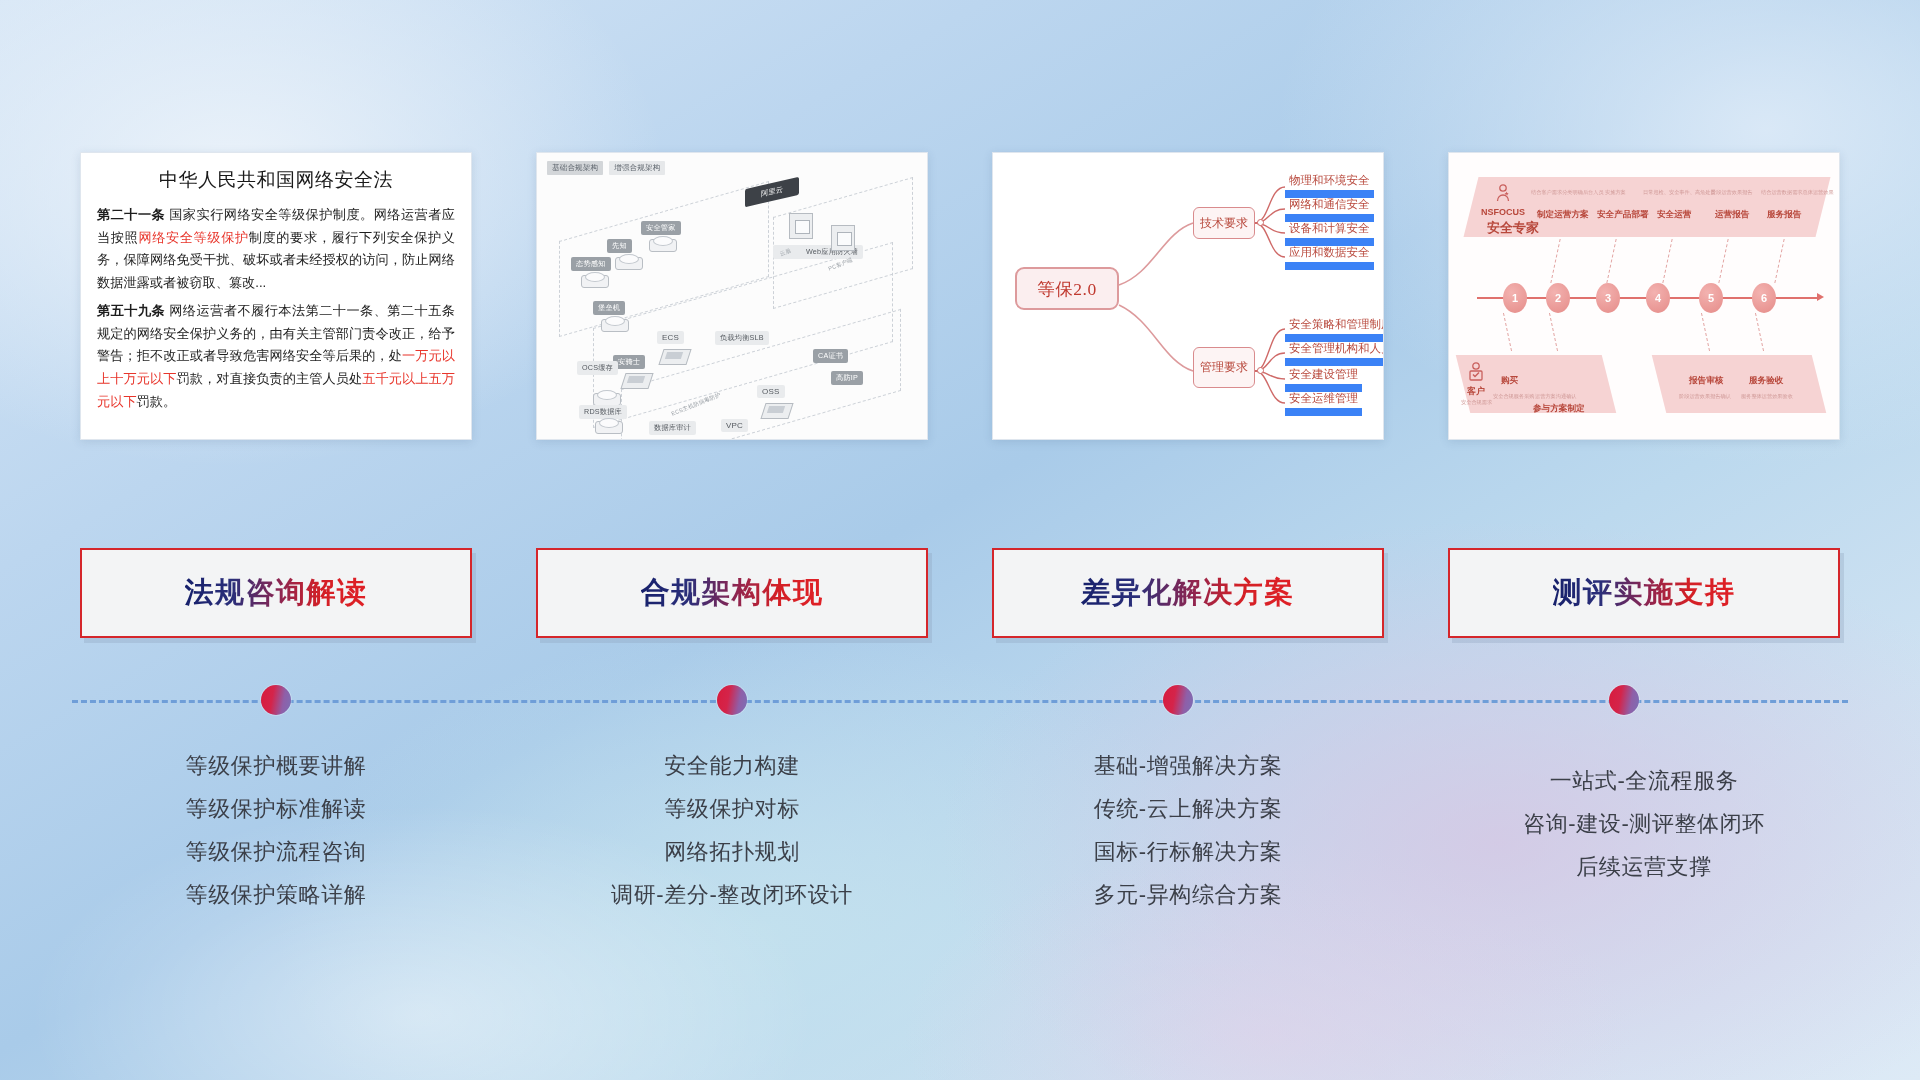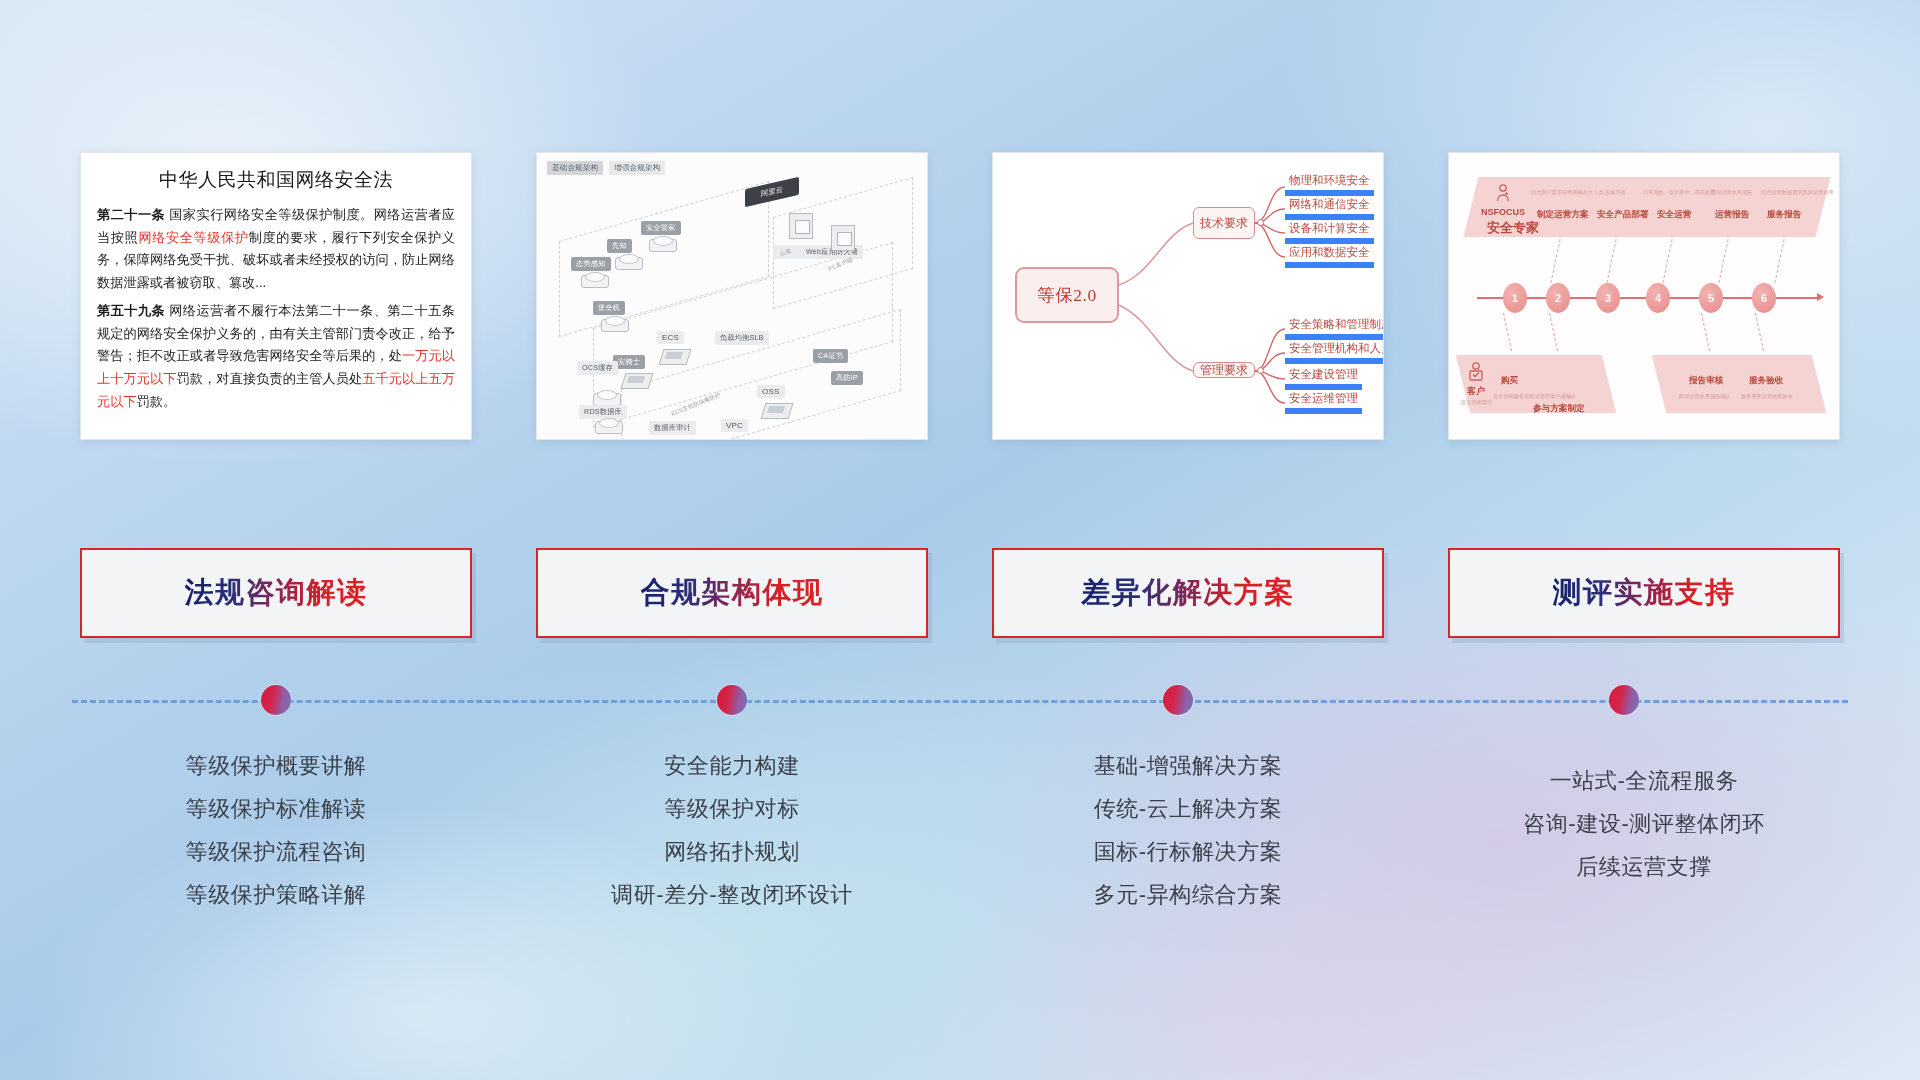--- a/index.html
+++ b/index.html
@@ -65,35 +65,35 @@
   .box3d { position:absolute; width:30px; height:22px; }
   .box3d::before{content:"";position:absolute;left:2px;top:6px;width:26px;height:14px;background:#eceef0;border:1px solid #b6bbc1;transform:skewX(-18deg);}
   .box3d::after{content:"";position:absolute;left:7px;top:9px;width:16px;height:7px;background:#c9ced4;transform:skewX(-18deg);}
   .dashzone { position:absolute; border:1px dashed #ccd1d7; }
   .srv { position:absolute; width:24px; height:26px; background:#eceef0; border:1px solid #b6bbc1; }
   .srv::after{content:"";position:absolute;left:5px;top:6px;width:13px;height:12px;border:1px solid #aeb4bb;background:#fafbfc;}
 
   
   #card-mind { left: 992px; top: 152px; width: 392px; height: 288px; }
   .mm-center {
-    position:absolute; left:22px; top:114px; width:104px; height:56px;
+    position:absolute; left:22px; top:114px; width:104px; height:43px;
     border:2.5px solid #dd9a9c; background:#fbeeef; border-radius:9px;
     display:flex; align-items:center; justify-content:center;
     font-size:17.5px; color:#c0392f; letter-spacing:.5px;
     font-family:"Liberation Serif","DejaVu Serif",serif;
   }
   .mm-branch {
     position:absolute; border:1.6px solid #d98b8d; background:#fdf4f4; border-radius:6px;
     display:flex; align-items:center; justify-content:center;
     font-size:12px; color:#b8483c; padding:4px 8px; white-space:nowrap;
     font-family:"Liberation Serif","DejaVu Serif",serif;
   }
   .mm-leaf {
     position:absolute; font-size:11.5px; color:#b8483c; white-space:nowrap;
-    border-bottom:6px solid #3b82f6; padding:0 4px 2px 4px;
+    border-bottom:8px solid #3b82f6; padding:0 4px 2px 4px;
     font-family:"Liberation Serif","DejaVu Serif",serif;
   }
   .mm-dot { position:absolute; width:7px; height:7px; border:1.4px solid #cf6a68; border-radius:50%; background:#fff; }
 
   
   #card-flow { left: 1448px; top: 152px; width: 392px; height: 288px; background:#fffdfd; }
   .fl-band {
     position:absolute; background:#f6d3d3; height:60px;
   }
   .fl-axis { position:absolute; height:2px; background:#e0716d; }
@@ -228,21 +228,21 @@
 
     <div class="mm-center">等保2.0</div>
 
     <div class="mm-branch" style="left:200px;top:54px;width:62px;height:32px;">技术要求</div>
     <div class="mm-dot" style="left:264px;top:66px;"></div>
     <div class="mm-leaf" style="left:292px;top:20px;">物理和环境安全</div>
     <div class="mm-leaf" style="left:292px;top:44px;">网络和通信安全</div>
     <div class="mm-leaf" style="left:292px;top:68px;">设备和计算安全</div>
     <div class="mm-leaf" style="left:292px;top:92px;">应用和数据安全</div>
 
-    <div class="mm-branch" style="left:200px;top:209px;width:62px;height:16px;">管理要求</div>
+    <div class="mm-branch" style="left:200px;top:194px;width:62px;height:41px;">管理要求</div>
     <div class="mm-dot" style="left:264px;top:214px;"></div>
     <div class="mm-leaf" style="left:292px;top:164px;">安全策略和管理制度</div>
     <div class="mm-leaf" style="left:292px;top:188px;">安全管理机构和人员</div>
     <div class="mm-leaf" style="left:292px;top:214px;">安全建设管理</div>
     <div class="mm-leaf" style="left:292px;top:238px;">安全运维管理</div>
   </div>
 
   <div class="card" id="card-flow">
 
     <div class="fl-band" style="left:22px;top:24px;width:352px;transform:skewX(-14deg);"></div>

